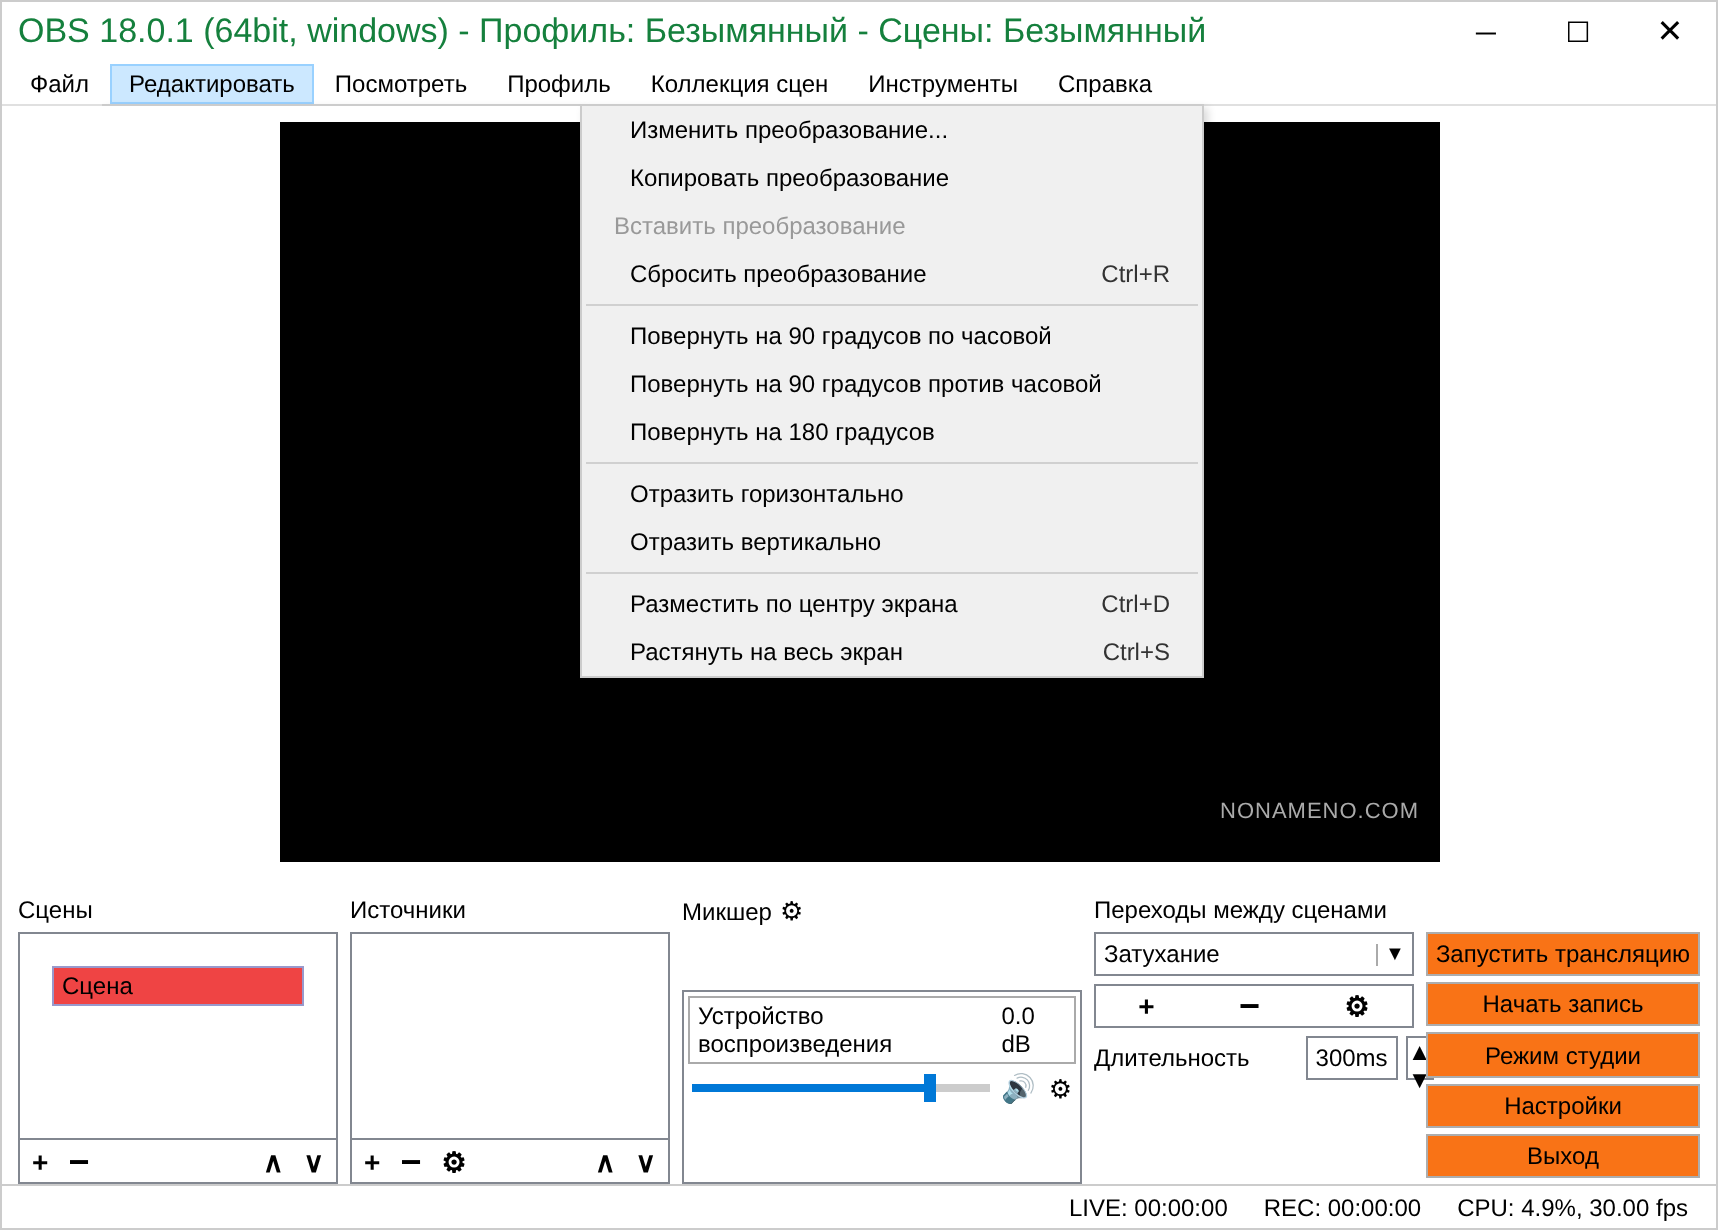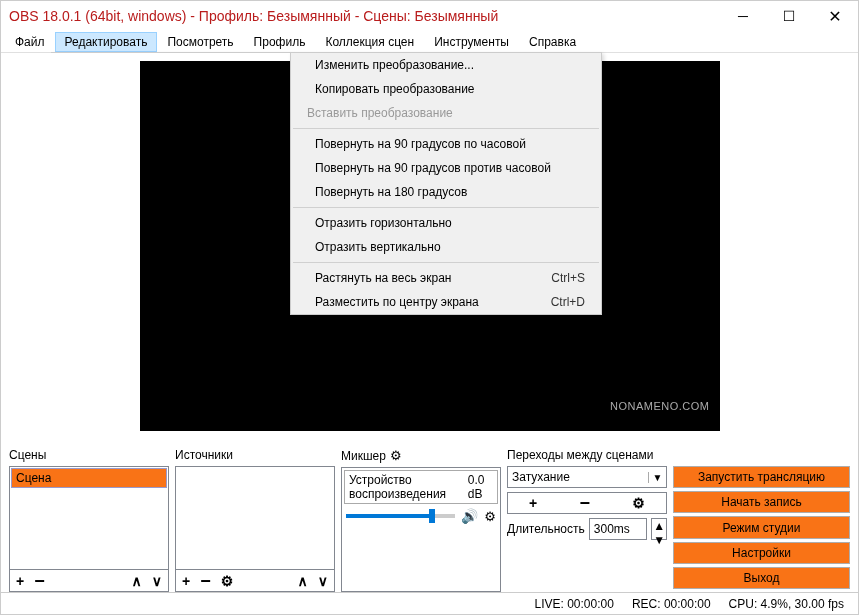--- a/index.html
+++ b/index.html
@@ -1,19 +1,19 @@
 <!DOCTYPE html>
 <html><head>
 <meta charset="utf-8">
 <style>
 * { box-sizing: border-box; margin: 0; padding: 0; font-family: "Segoe UI", Tahoma, sans-serif; font-size: 12px; }
 body { background: #fff; width: 859px; height: 615px; overflow: hidden; border: 1px solid #ccc; display: flex; flex-direction: column; }
 
 .titlebar { height: 30px; display: flex; align-items: center; padding-left: 8px; }
-.titlebar-text { flex: 1; color: #b91c1c; font-size: 14px; }
+.titlebar-text { flex: 1; color: #15803d; font-size: 17px; }
 .win-controls { display: flex; }
 .win-btn { width: 46px; height: 30px; display: flex; align-items: center; justify-content: center; font-size: 14px; color: #000; }
 .win-btn.close { font-size: 16px; }
 
 .menubar { height: 22px; display: flex; align-items: center; padding-left: 4px; border-bottom: 1px solid #e0e0e0; }
 .menu-item { padding: 3px 10px; cursor: default; }
 .menu-item.active { background: #cce8ff; border: 1px solid #99d1ff; padding: 2px 9px; }
 
 .dropdown { position: absolute; background: #f0f0f0; border: 1px solid #ccc; box-shadow: 2px 2px 4px rgba(0,0,0,0.15); }
 .dropdown.primary { left: 51px; top: 52px; width: 240px; }
@@ -31,44 +31,44 @@
 .preview-black { background: #000; width: 580px; height: 370px; margin-top: 8px; position: relative; }
 .watermark { position: absolute; bottom: 19px; right: 10px; color: #aaa; font-size: 11px; letter-spacing: 0.5px; }
 
 .panels { height: 150px; display: flex; gap: 6px; padding: 4px 8px 0 8px; }
 .panel { display: flex; flex-direction: column; }
 .panel-header { font-size: 12px; padding: 2px 0 4px 0; display: flex; align-items: center; gap: 4px; }
 .panel-body { flex: 1; border: 1px solid #828790; background: #fff; position: relative; }
 
 .scenes { width: 160px; }
 .sources { width: 160px; }
-.mixer { width: 160px; }
+.mixer { width: 200px; gap: 28px; }
 .transitions { width: 160px; }
 .controls { flex: 1; }
 
-.scene-item { background: #f97316; padding: 2px 4px; border: 1px solid #99c; margin: 1px; }
+.scene-item { background: #ef4444; padding: 2px 4px; border: 1px solid #99c; margin: 16px; }
 .panel-buttons { display: flex; border: 1px solid #828790; border-top: none; height: 22px; align-items: center; padding: 0 4px; gap: 6px; }
 .panel-buttons .spacer { flex: 1; }
 .pbtn { font-size: 14px; font-weight: bold; cursor: default; padding: 0 2px; }
 .pbtn.minus { font-size: 18px; line-height: 10px; }
 
 .mixer-row { border: 1px solid #aaa; margin: 2px; padding: 2px 4px; font-size: 10px; display: flex; justify-content: space-between; }
 .mixer-controls { display: flex; align-items: center; gap: 6px; padding: 2px 4px; }
 .vol-slider { flex: 1; height: 4px; background: linear-gradient(to right, #0078d7 0%, #0078d7 80%, #ccc 80%, #ccc 100%); position: relative; }
 .vol-thumb { position: absolute; right: 18%; top: -5px; width: 6px; height: 14px; background: #0078d7; }
 .speaker-icon { font-size: 14px; }
 .gear-icon { font-size: 13px; }
 
 .transitions-body { display: flex; flex-direction: column; gap: 4px; padding: 0; }
 .trans-select { display: flex; border: 1px solid #828790; height: 22px; align-items: center; justify-content: space-between; }
 .trans-select .sel { flex: 1; padding: 0 4px; }
 .trans-select .dd { width: 18px; text-align: center; border-left: 1px solid #aaa; font-size: 10px; }
 .trans-btns { display: flex; border: 1px solid #828790; height: 22px; align-items: center; justify-content: space-around; }
 .dur-row { display: flex; align-items: center; gap: 4px; }
-.dur-input { border: 1px solid #828790; height: 22px; width: 60px; padding: 0 4px; display: flex; align-items: center; }
+.dur-input { border: 1px solid #828790; height: 22px; width: 60px; padding: 0 4px; display: flex; align-items: center; margin-left: 24px; }
 .dur-spin { width: 16px; height: 22px; border: 1px solid #828790; display: flex; flex-direction: column; font-size: 7px; }
 .dur-spin div { flex: 1; text-align: center; }
 
 .ctrl-btn { border: 1px solid #adadad; background: #f97316; height: 24px; margin-bottom: 3px; display: flex; align-items: center; justify-content: center; cursor: default; }
 .ctrl-btn:first-child { margin-top: 0; }
 
 .statusbar { height: 22px; border-top: 1px solid #ccc; display: flex; align-items: center; justify-content: flex-end; gap: 18px; padding: 0 14px; font-size: 12px; color: #000; }
 </style>
 </head>
 <body>
@@ -117,45 +117,49 @@
 <div class="submenu">
   <div class="sub-item">
       <span>Изменить преобразование...</span>
     </div>
   <div class="sub-item">
       <span>Копировать преобразование</span>
     </div>
   <div class="sub-item disabled">
       <span>Вставить преобразование</span>
     </div>
+  <div class="sub-item">
+    <span>Сбросить преобразование</span>
+    <span class="shortcut">Ctrl+R</span>
+  </div>
   <div class="dd-sep"></div>
   <div class="sub-item">
       <span>Повернуть на 90 градусов по часовой</span>
     </div>
   <div class="sub-item">
       <span>Повернуть на 90 градусов против часовой</span>
     </div>
   <div class="sub-item">
       <span>Повернуть на 180 градусов</span>
     </div>
   <div class="dd-sep"></div>
   <div class="sub-item">
       <span>Отразить горизонтально</span>
     </div>
   <div class="sub-item">
       <span>Отразить вертикально</span>
     </div>
   <div class="dd-sep"></div>
+  <div class="sub-item">
+    <span>Разместить по центру экрана</span>
+    <span class="shortcut">Ctrl+D</span>
+  </div>
   <div class="sub-item">
     <span>Растянуть на весь экран</span>
     <span class="shortcut">Ctrl+S</span>
-  </div>
-  <div class="sub-item">
-    <span>Разместить по центру экрана</span>
-    <span class="shortcut">Ctrl+D</span>
   </div>
 </div>
 
 <div class="preview-area">
   <div class="preview-black">
     <div class="watermark">NONAMENO.COM</div>
   </div>
 </div>
 
 <div class="panels">

